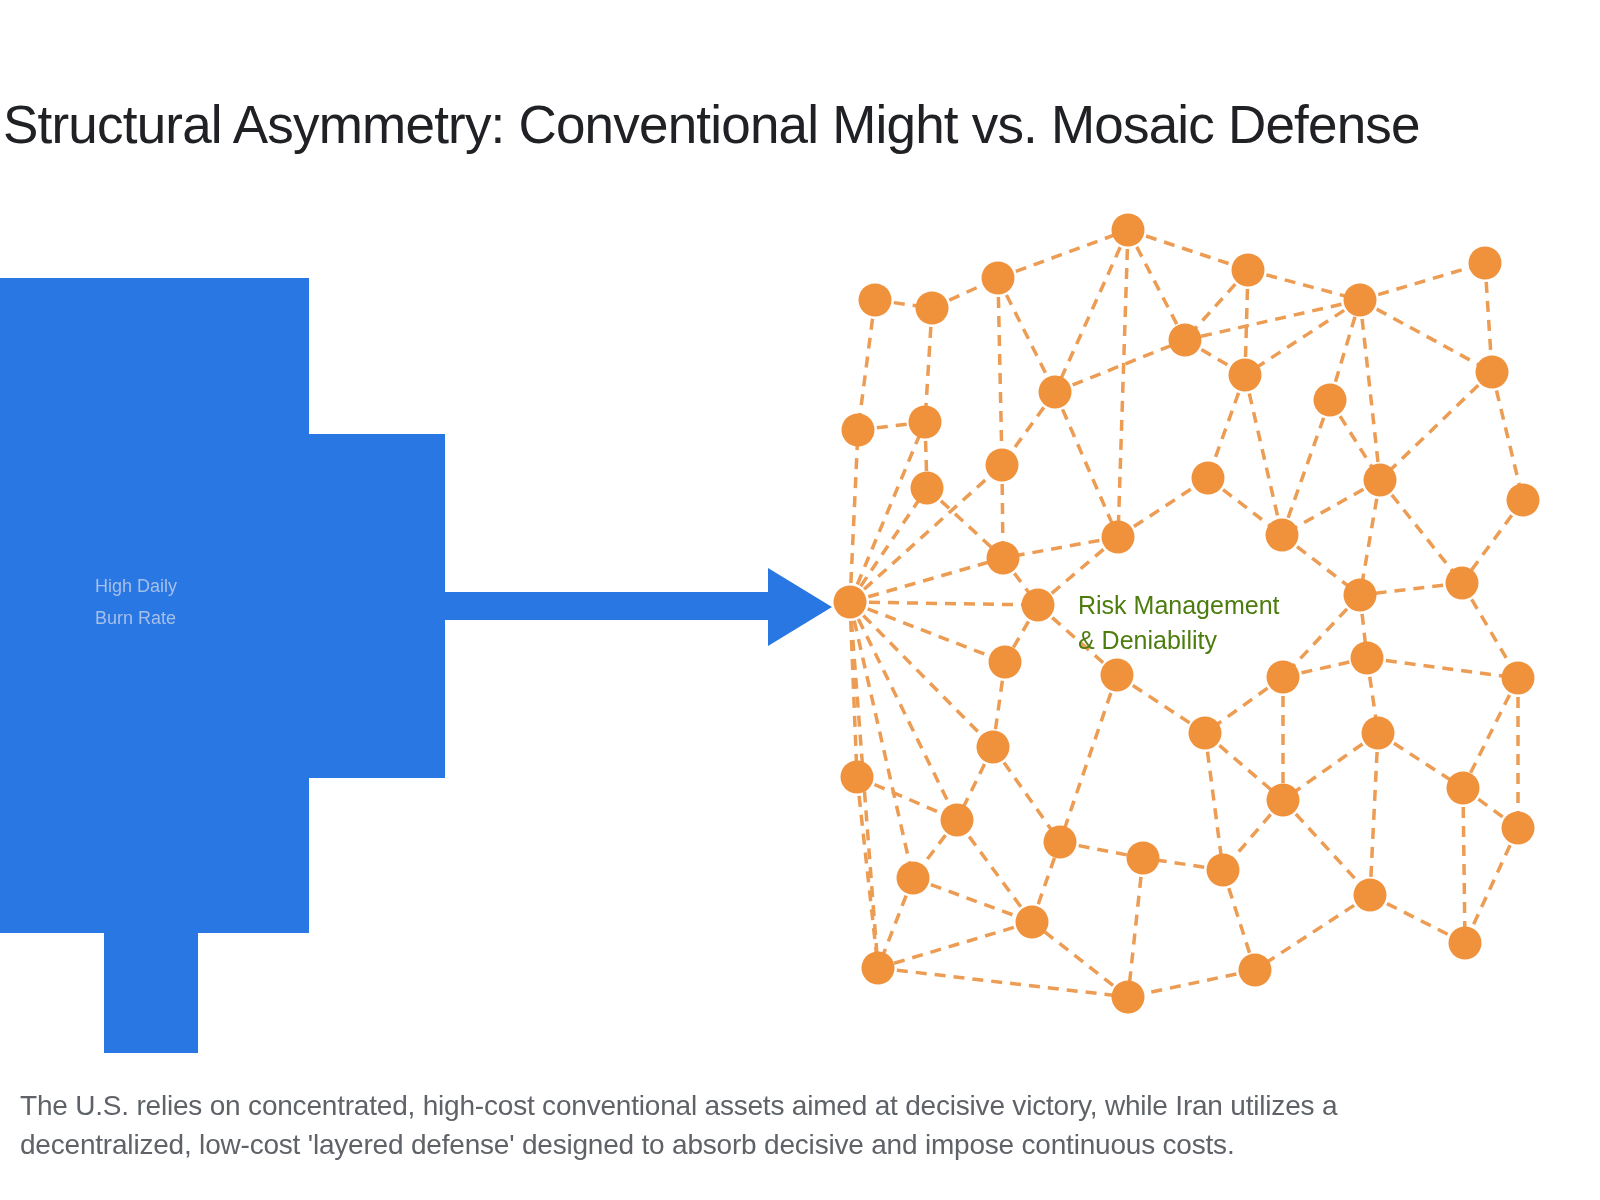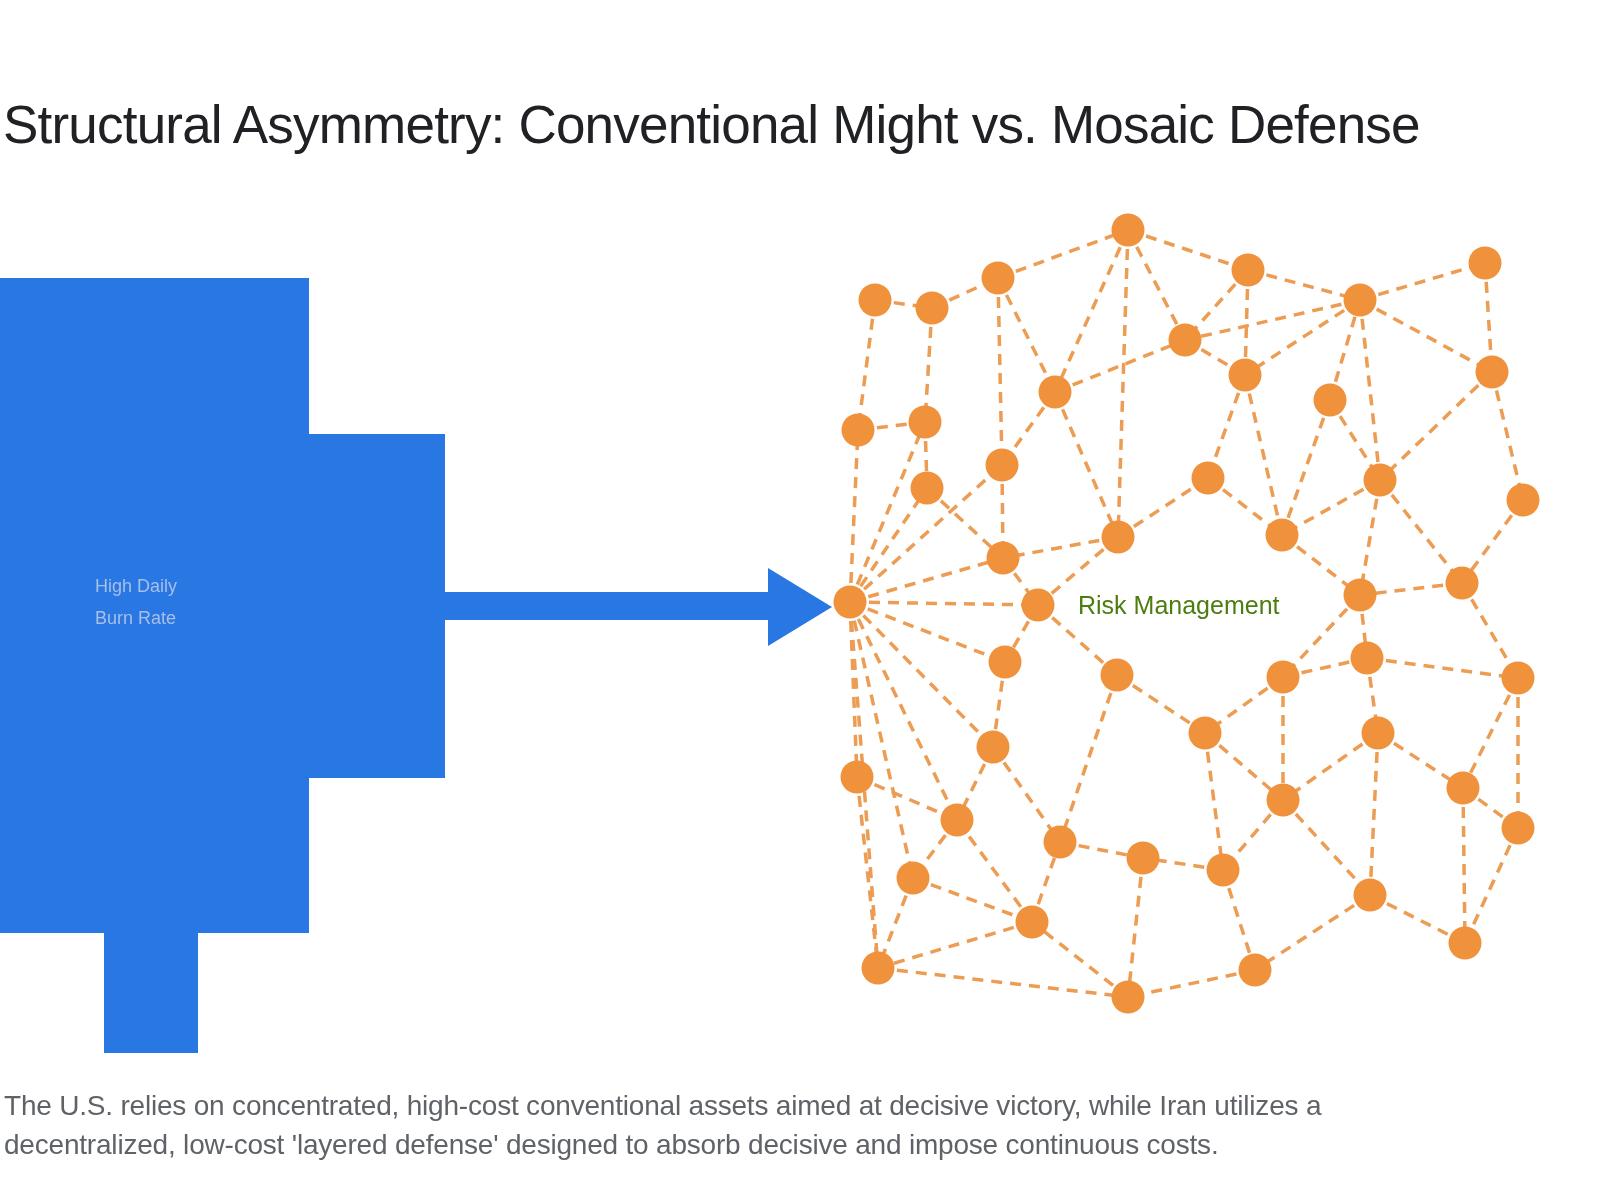--- a/index.html
+++ b/index.html
@@ -14,21 +14,21 @@
   }
   .left-unit-label{
     position:absolute;left:95px;top:570px;font-size:18px;line-height:32px;
     color:#a7bfe9;font-weight:400;
   }
   .network-label{
     position:absolute;left:1078px;top:568px;width:252px;text-align:left;
     font-size:25px;line-height:35px;color:#4d7c0f;font-weight:400;margin-top:20px;
   }
   .caption{
-    position:absolute;left:4px;top:1086px;font-size:28px;line-height:39px;
+    position:absolute;left:20px;top:1086px;font-size:28px;line-height:39px;
     color:#5f6368;letter-spacing:-0.2px;white-space:nowrap;
   }
 </style>
 </head>
 <body>
 
 <div id="canvas">
 
   <svg id="diagram-svg" width="1600" height="1200" viewBox="0 0 1600 1200">
     <polygon id="blue-shape" points="0,278 309,278 309,434 445,434 445,778 309,778 309,933 198,933 198,1053 104,1053 104,933 0,933" fill="#2877e2"></polygon>
@@ -193,20 +193,21 @@
 
   <h1 class="page-title">Structural Asymmetry: Conventional Might vs. Mosaic Defense</h1>
 
   <div class="left-unit-label">
     <div>High Daily</div>
     <div>Burn Rate</div>
   </div>
 
   <div class="network-label">
     <div>Risk Management</div>
+    <div>&amp; Deniability</div>
   </div>
 
   <div class="caption">
     <div>The U.S. relies on concentrated, high-cost conventional assets aimed at decisive victory, while Iran utilizes a</div>
     <div>decentralized, low-cost 'layered defense' designed to absorb decisive and impose continuous costs.</div>
   </div>
 
 </div>
 
 </body></html>

